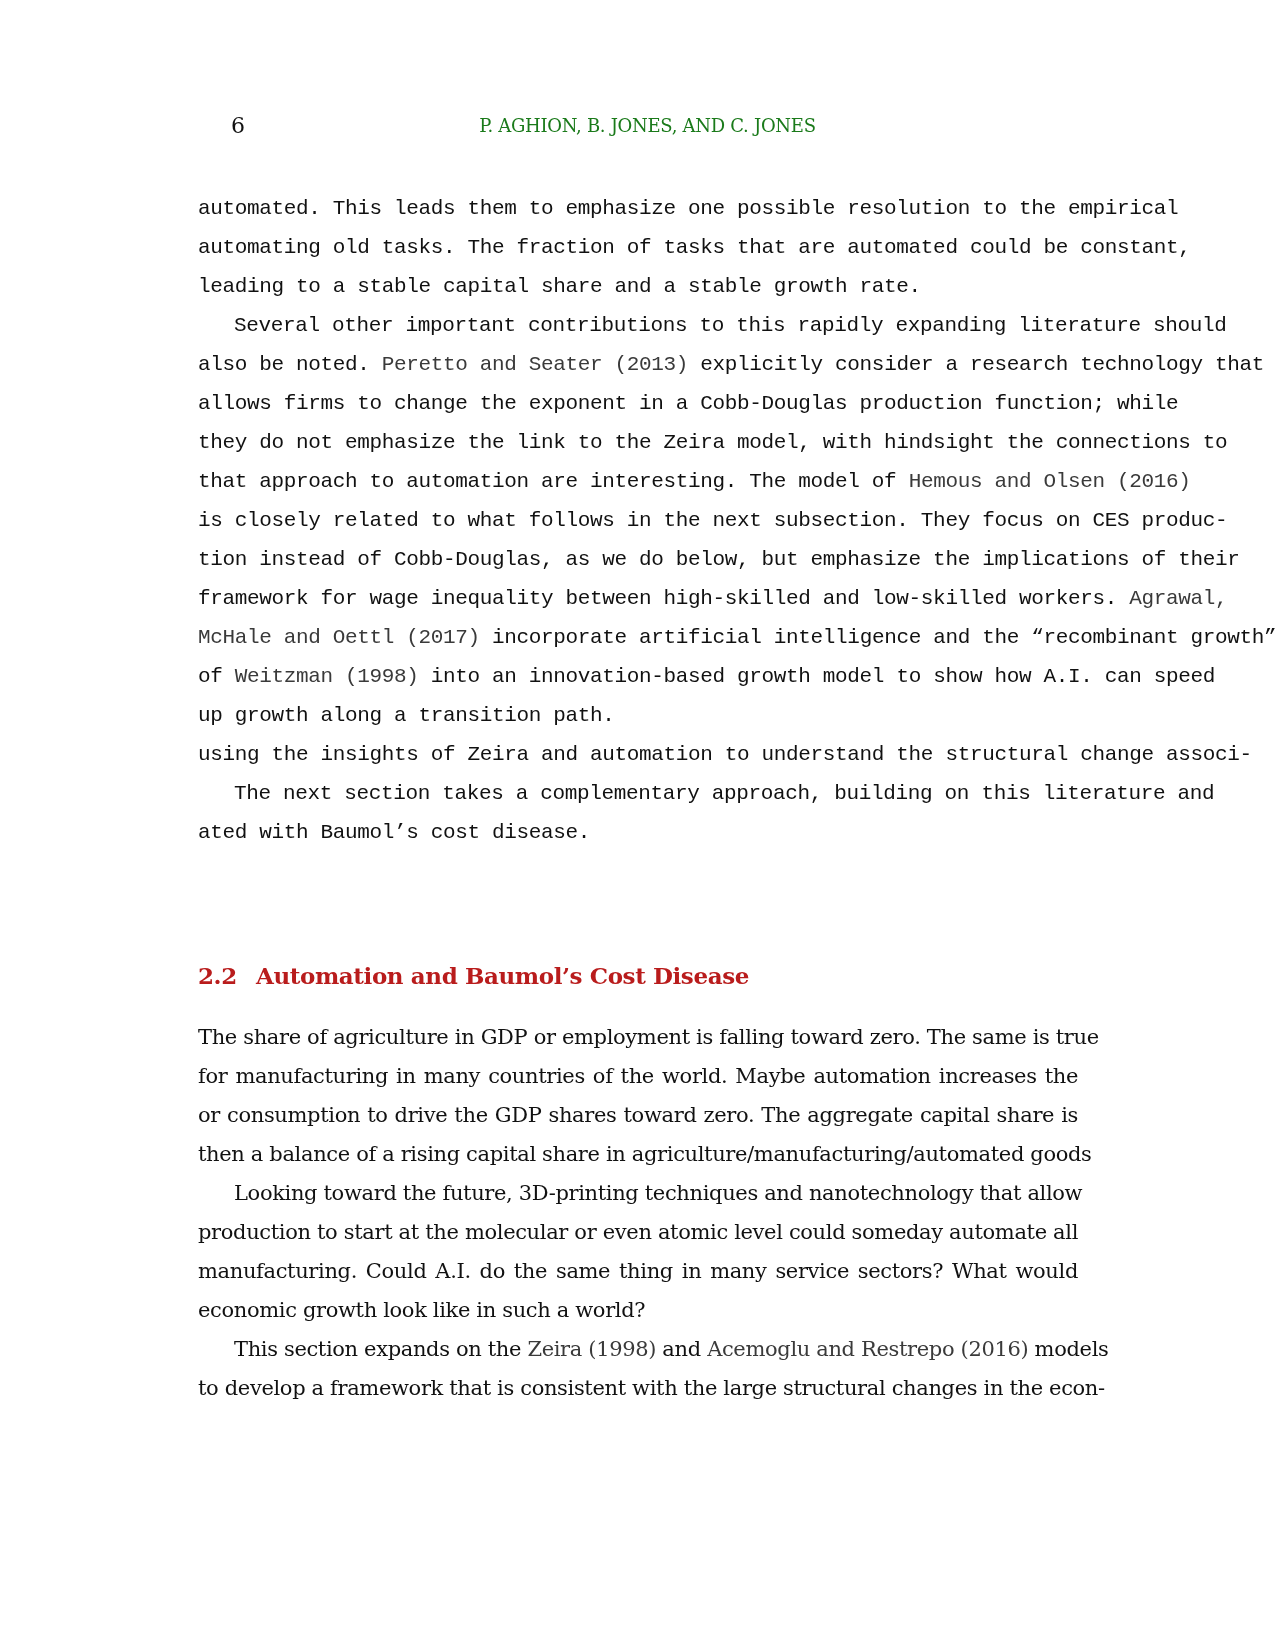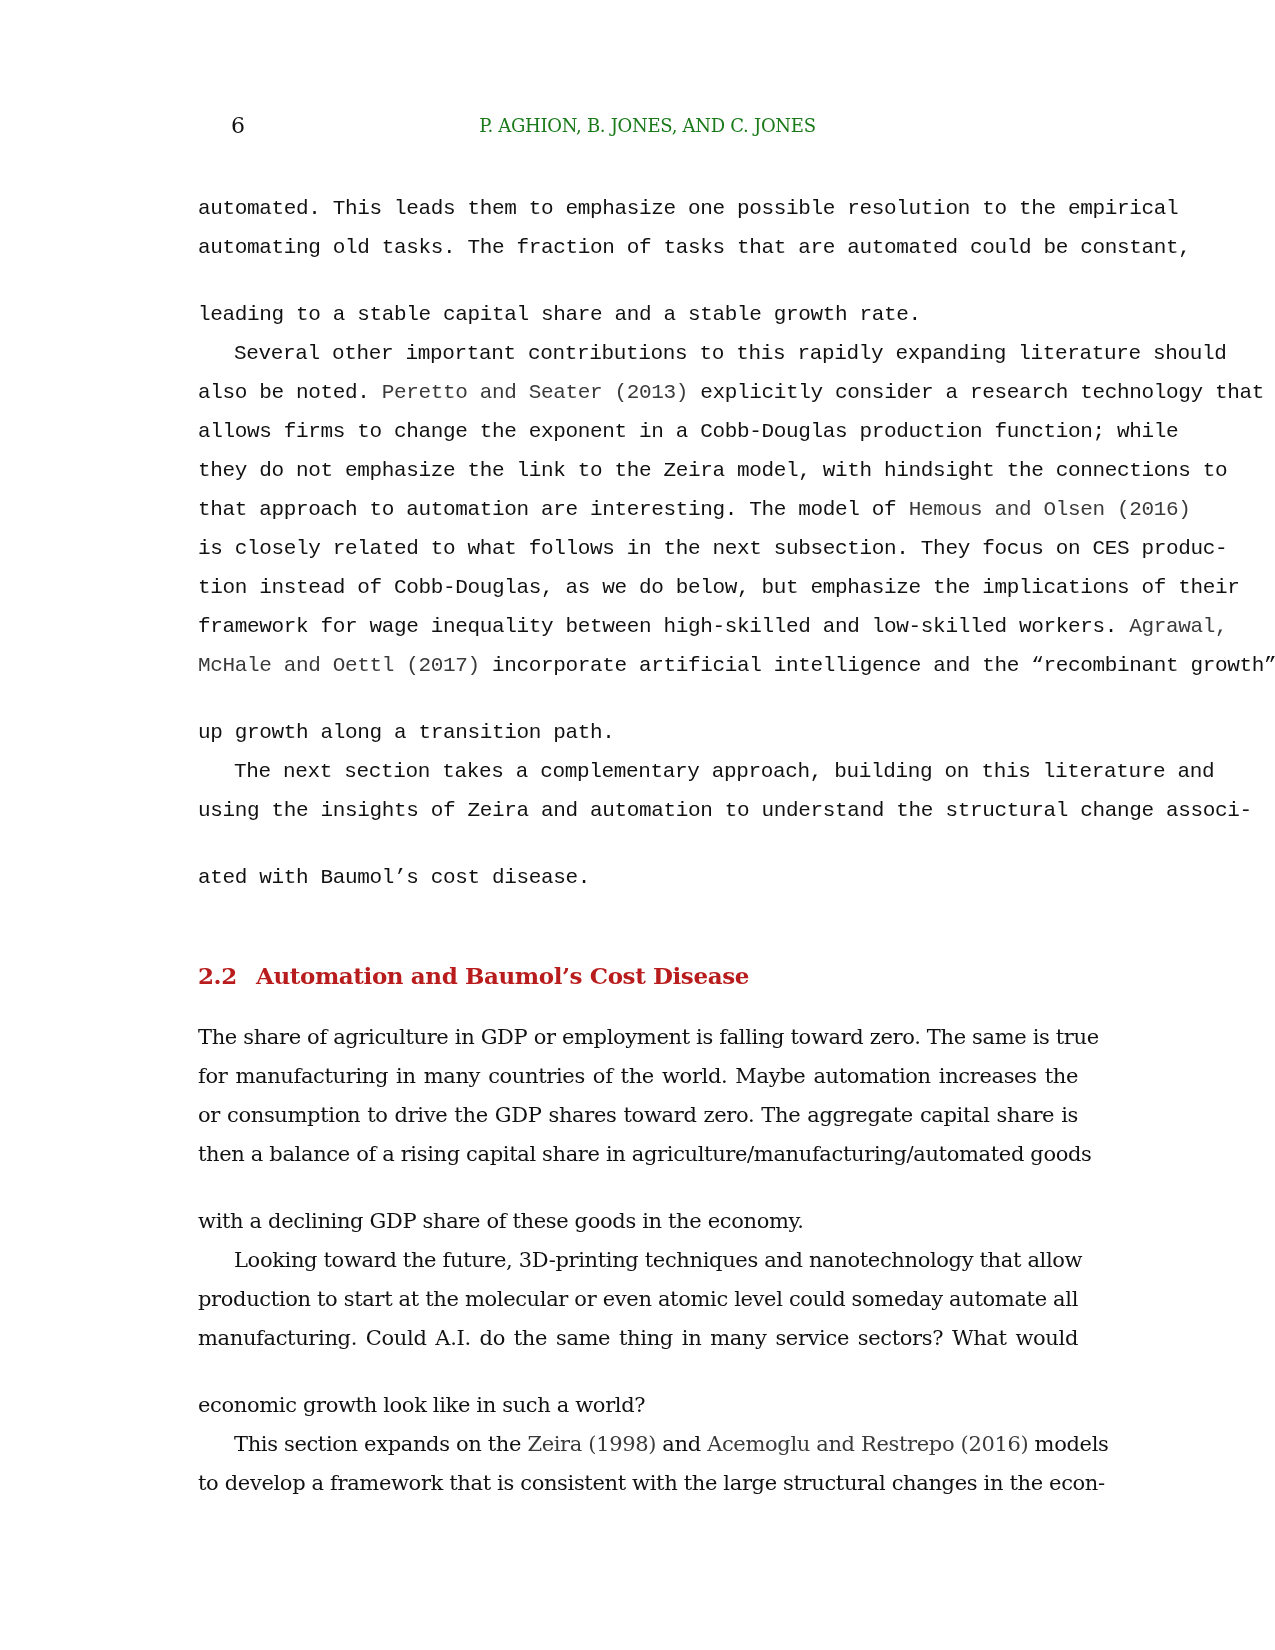--- a/index.html
+++ b/index.html
@@ -5,21 +5,21 @@
   html, body { margin: 0; padding: 0; background: #ffffff; }
   body { width: 1275px; height: 1650px; position: relative; overflow: hidden;
          font-family: "DejaVu Serif", "Liberation Serif", serif; color: #111; }
   .page-header { position: absolute; top: 113px; left: 0; width: 1275px; height: 30px; }
   .page-num { position: absolute; left: 231px; top: 0; font-size: 22px; color: #111; }
   .running-head { position: absolute; left: 0; width: 1275px; text-align: center; top: 2px;
                   font-size: 18px; color: #1a7a1a; letter-spacing: -0.3px; padding-left: 20px; box-sizing: border-box; }
   .body { position: absolute; left: 198px; top: 189px; width: 880px; font-family: Liberation Mono, monospace; }
   .line { display: block; height: 39px; line-height: 39px; font-size: 21px; white-space: nowrap;
           text-align: justify; text-align-last: justify; letter-spacing: -0.35px; }
-  .line.last { text-align-last: left; margin-top: 28px; }
+  .line.last { text-align-last: left; }
   .line.indent { padding-left: 36px; }
   .cite { color: #3a3a3a; }
   .section { position: absolute; left: 198px; top: 962px; font-size: 23px; font-weight: bold; color: #b91c1c; letter-spacing: -0.4px; }
   .section .num { display: inline-block; width: 58px; }
   .body2 { position: absolute; left: 198px; top: 1018px; width: 880px; }
 </style>
 </head>
 <body>
 
 <div class="page-header">
@@ -36,40 +36,40 @@
   <div>
     <span class="line indent">Several other important contributions to this rapidly expanding literature should</span>
     <span class="line"><span>also be noted. </span><a class="cite">Peretto and Seater (2013)</a><span> explicitly consider a research technology that</span></span>
     <span class="line">allows firms to change the exponent in a Cobb-Douglas production function; while</span>
     <span class="line">they do not emphasize the link to the Zeira model, with hindsight the connections to</span>
     <span class="line"><span>that approach to automation are interesting. The model of </span><a class="cite">Hemous and Olsen (2016)</a></span>
     <span class="line">is closely related to what follows in the next subsection.  They focus on CES produc-</span>
     <span class="line">tion instead of Cobb-Douglas, as we do below, but emphasize the implications of their</span>
     <span class="line"><span>framework for wage inequality between high-skilled and low-skilled workers. </span><a class="cite">Agrawal,</a></span>
     <span class="line"><a class="cite">McHale and Oettl (2017)</a><span> incorporate artificial intelligence and the “recombinant growth”</span></span>
+    <span class="line"><span>of </span><a class="cite">Weitzman (1998)</a><span> into an innovation-based growth model to show how A.I. can speed</span></span>
     <span class="line last">up growth along a transition path.</span>
   </div>
   <div>
+    <span class="line">using the insights of Zeira and automation to understand the structural change associ-</span>
     <span class="line indent">The next section takes a complementary approach, building on this literature and</span>
-    <span class="line">using the insights of Zeira and automation to understand the structural change associ-</span>
     <span class="line last">ated with Baumol’s cost disease.</span>
   </div>
 </div>
 
 <div class="section">
   <span class="num">2.2</span><span>Automation and Baumol’s Cost Disease</span>
 </div>
 
 <div class="body2">
   <div>
     <span class="line">The share of agriculture in GDP or employment is falling toward zero. The same is true</span>
     <span class="line">for manufacturing in many countries of the world.  Maybe automation increases the</span>
     <span class="line">or consumption to drive the GDP shares toward zero.  The aggregate capital share is</span>
     <span class="line">then a balance of a rising capital share in agriculture/manufacturing/automated goods</span>
-    <span class="line last">with a declining GDP share of these goods in the economy.</span>
   </div>
   <div>
     <span class="line indent">Looking toward the future, 3D-printing techniques and nanotechnology that allow</span>
     <span class="line">production to start at the molecular or even atomic level could someday automate all</span>
     <span class="line">manufacturing.  Could A.I. do the same thing in many service sectors?  What would</span>
     <span class="line last">economic growth look like in such a world?</span>
   </div>
   <div>
     <span class="line indent"><span>This section expands on the </span><a class="cite">Zeira (1998)</a><span> and </span><a class="cite">Acemoglu and Restrepo (2016)</a><span> models</span></span>
     <span class="line">to develop a framework that is consistent with the large structural changes in the econ-</span>

